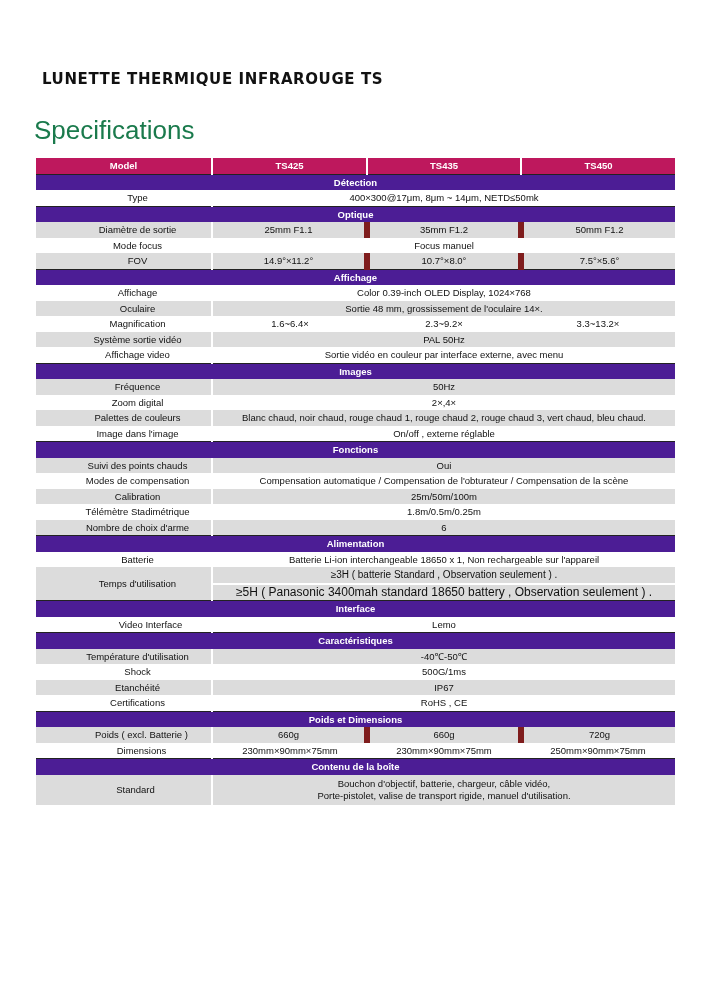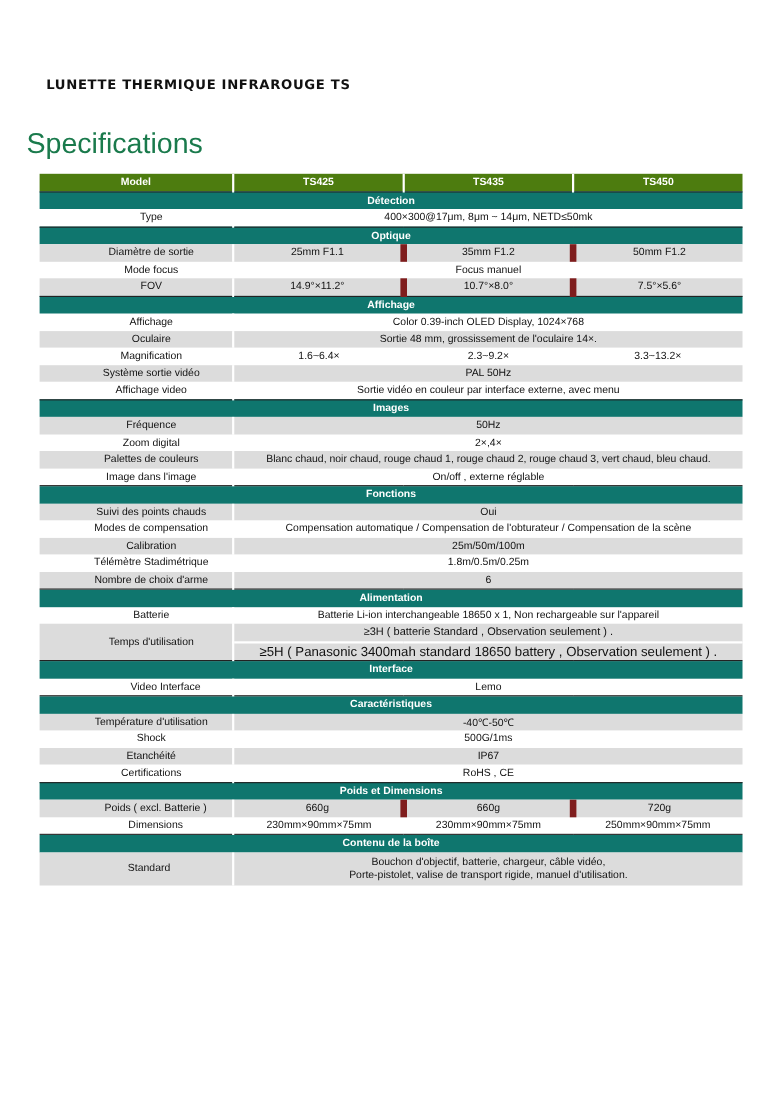--- a/index.html
+++ b/index.html
@@ -1,27 +1,27 @@
 <!DOCTYPE html>
 <html><head>
 <meta charset="utf-8">
 <style>
   html, body { margin: 0; padding: 0; background: #ffffff; }
   body { width: 707px; height: 1000px; position: relative; overflow: hidden;
          font-family: "Liberation Sans", sans-serif; color: #111; }
   .brand { position: absolute; left: 42px; top: 70px; font-family: "DejaVu Sans", sans-serif;
-           font-weight: bold; font-size: 12px; letter-spacing: 0.6px; color: #111; }
-  .title { position: absolute; left: 24px; top: 115px; font-size: 26px; color: #1a7a4c;
+           font-weight: bold; font-size: 15px; letter-spacing: 0.6px; color: #111; }
+  .title { position: absolute; left: 34px; top: 115px; font-size: 26px; color: #1a7a4c;
            font-family: "Liberation Sans", sans-serif; }
   table.spec { position: absolute; left: 36px; top: 158px; width: 639px; border-collapse: collapse;
                table-layout: fixed; font-size: 9.5px; }
   table.spec td { padding: 0; height: 15.5px; text-align: center; vertical-align: middle; white-space: nowrap; }
-  .hdr td { background: #4d7c0f; color: #fff; font-weight: bold; height: 15px; border-left: 2px solid #fff; }
+  .hdr td { background: #be185d; color: #fff; font-weight: bold; height: 15px; border-left: 2px solid #fff; }
   .hdr td:first-child { border-left: none; }
-  .sec td { background: #0f766e; color: #fff; font-weight: bold; text-align: left; padding-left: 3px;
+  .sec td { background: #4c1d95; color: #fff; font-weight: bold; text-align: left; padding-left: 3px;
             height: 15px; border-top: 1px solid #222; }
   .row td.lbl { text-align: center; padding-left: 28px; border-right: 2px solid #fff; }
   .row.g td { background: #dcdcdc; }
   .row td.mid { border-left: 6px solid #7f1d1d; }
   .row.tall td { height: 30px; }
   .sub td { height: 17px; }
   .sub2 td { height: 17px; font-size: 12px; }
   .sub2 td.val { border-top: 2px solid #fff; }
   .sub td.val { font-size: 10px; }
   .ls { line-height: 12px; }

